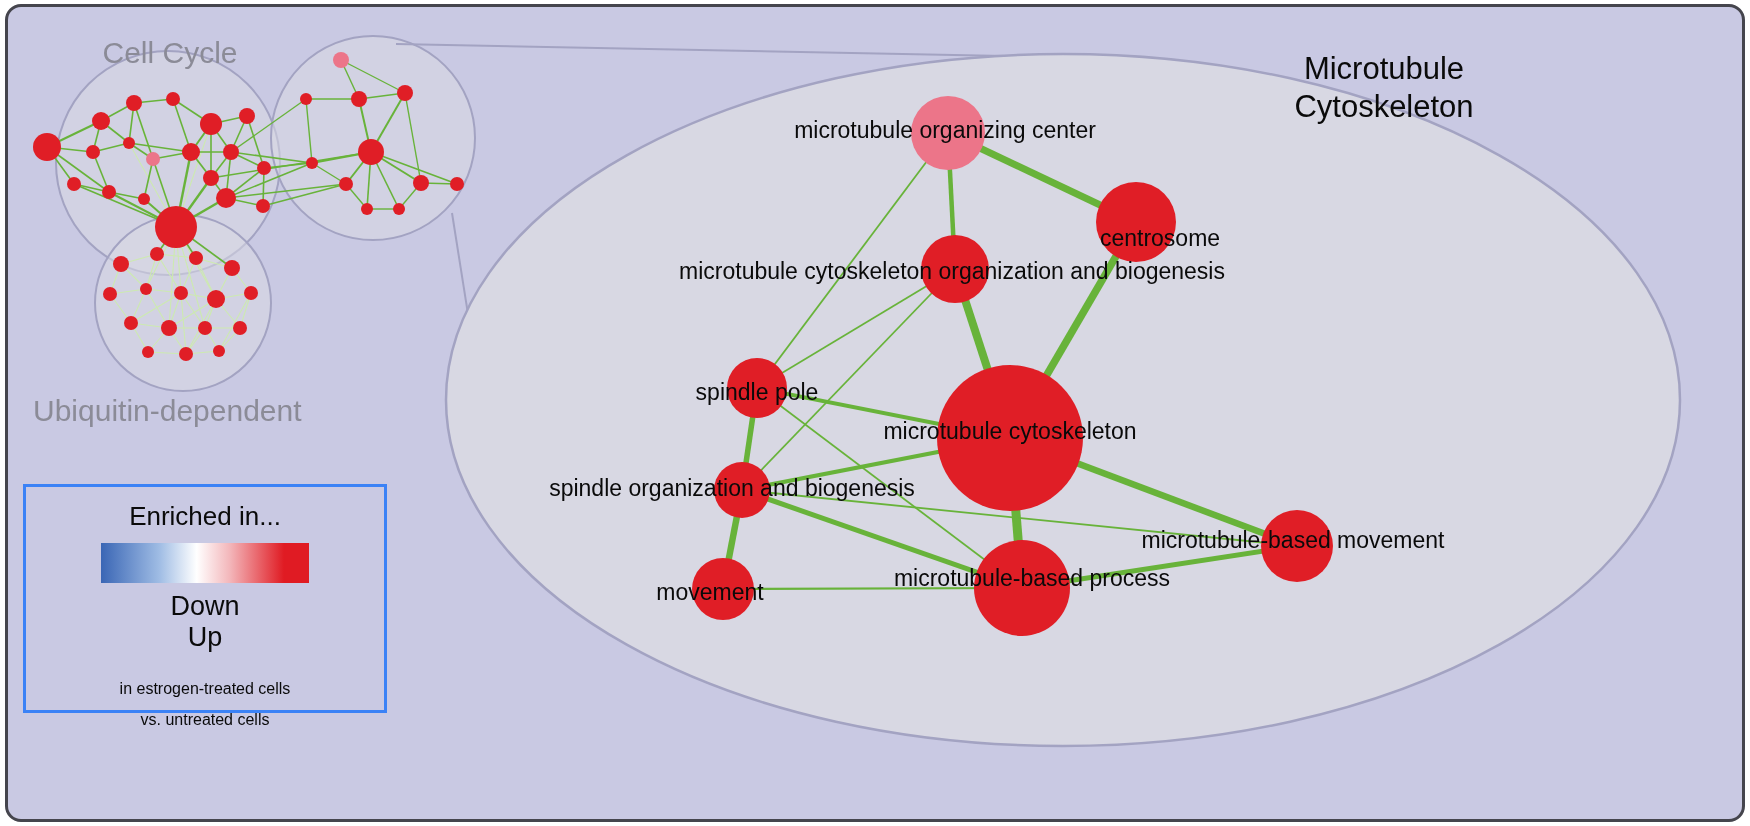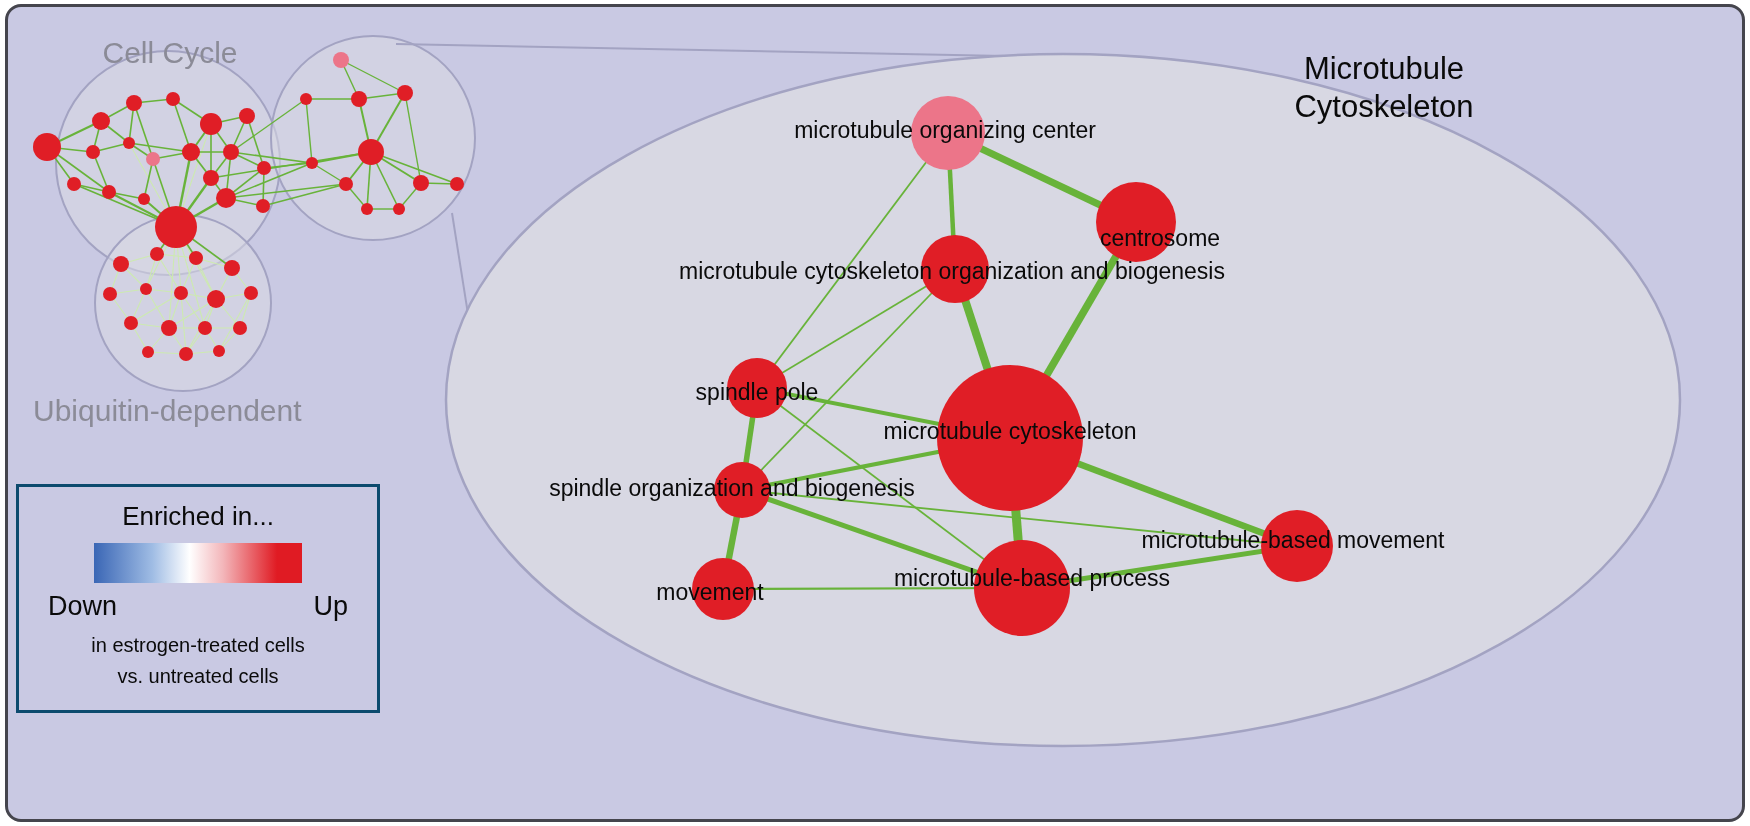--- a/index.html
+++ b/index.html
@@ -11,26 +11,26 @@
   #net { position:absolute; left:0; top:0; }
   .overlay { position:absolute; left:0; top:0; width:1490px; height:826px; pointer-events:none; }
   .zoom-node-label { position:absolute; transform:translate(-50%,-50%); white-space:nowrap;
                      font-size:23px; color:var(--text-black,#0a0a0a); }
   .cluster-label { position:absolute; color:var(--label-gray,#8b8b97); font-size:30px; white-space:nowrap; }
   #cell-cycle-label { left:170px; top:53px; transform:translate(-50%,-50%); }
   #ubiquitin-label { left:33px; top:392px; line-height:37px; }
   #figure-title { position:absolute; left:1384px; top:88px; transform:translate(-50%,-50%);
                   font-size:31px; color:var(--text-black,#0a0a0a); text-align:center;
                   line-height:38px; white-space:nowrap; }
-  .legend { position:absolute; left:16px; top:484px; width:364px; height:229px;
-            border:3px solid #0c4a6e; text-align:center; color:var(--text-black,#0a0a0a); }
+  .legend { position:absolute; left:23px; top:484px; width:364px; height:229px;
+            border:3px solid #3b82f6; text-align:center; color:var(--text-black,#0a0a0a); }
   .legend-title { font-size:26px; margin-top:14px; }
   .legend-bar { width:208px; height:40px; margin:11px auto 8px; }
-  .legend-scale { display:flex; justify-content:space-between; width:300px; margin:0 auto; font-size:27px; }
-  .legend-sub { font-size:20px; line-height:31px; margin-top:8px; }
+  .legend-scale { display:flex; justify-content:space-between; width:300px; margin:0 auto; font-size:27px;flex-direction:column; }
+  .legend-sub { font-size:16px; line-height:31px; margin-top:20px; }
 </style>
 </head>
 <body>
 
 <div class="page">
   <div class="frame"></div>
 
   <svg id="net" width="1750" height="826" viewBox="0 0 1750 826">
       <circle cx="168" cy="163" r="112" fill="rgba(216,216,227,0.55)" stroke="#a3a3c2" stroke-width="2"></circle>
       <circle cx="373" cy="138" r="102" fill="rgba(216,216,227,0.55)" stroke="#a3a3c2" stroke-width="2"></circle>

